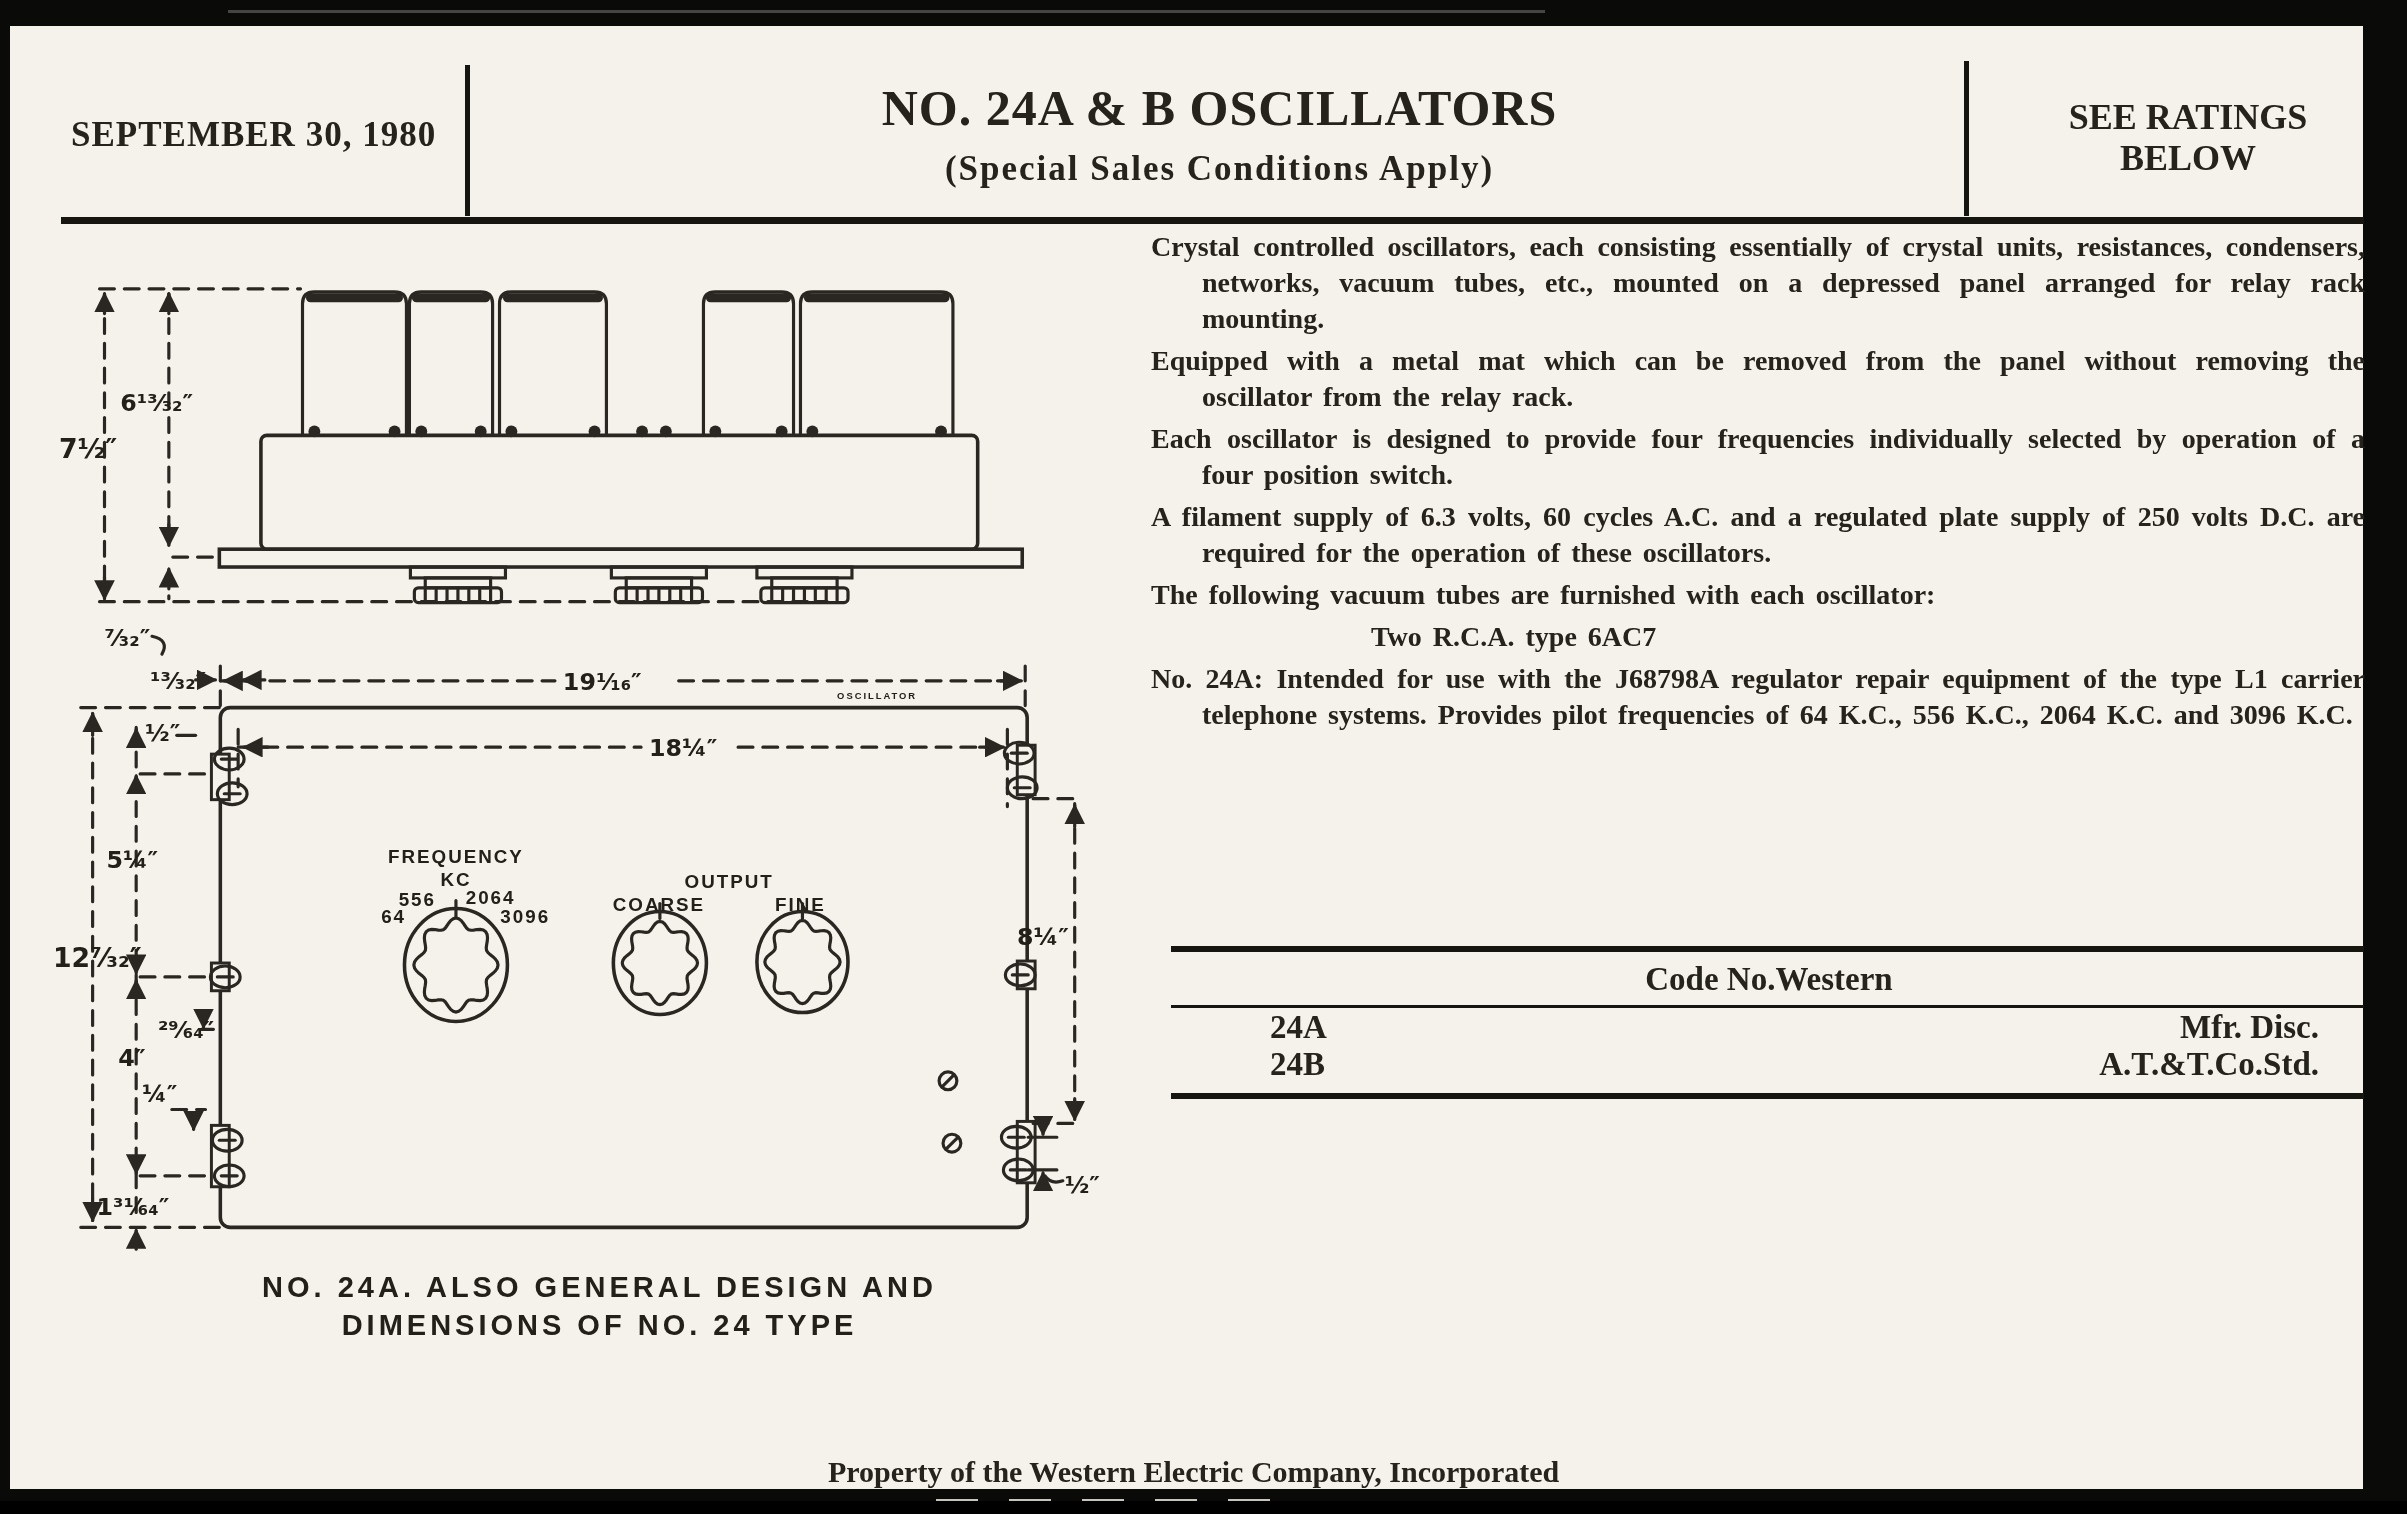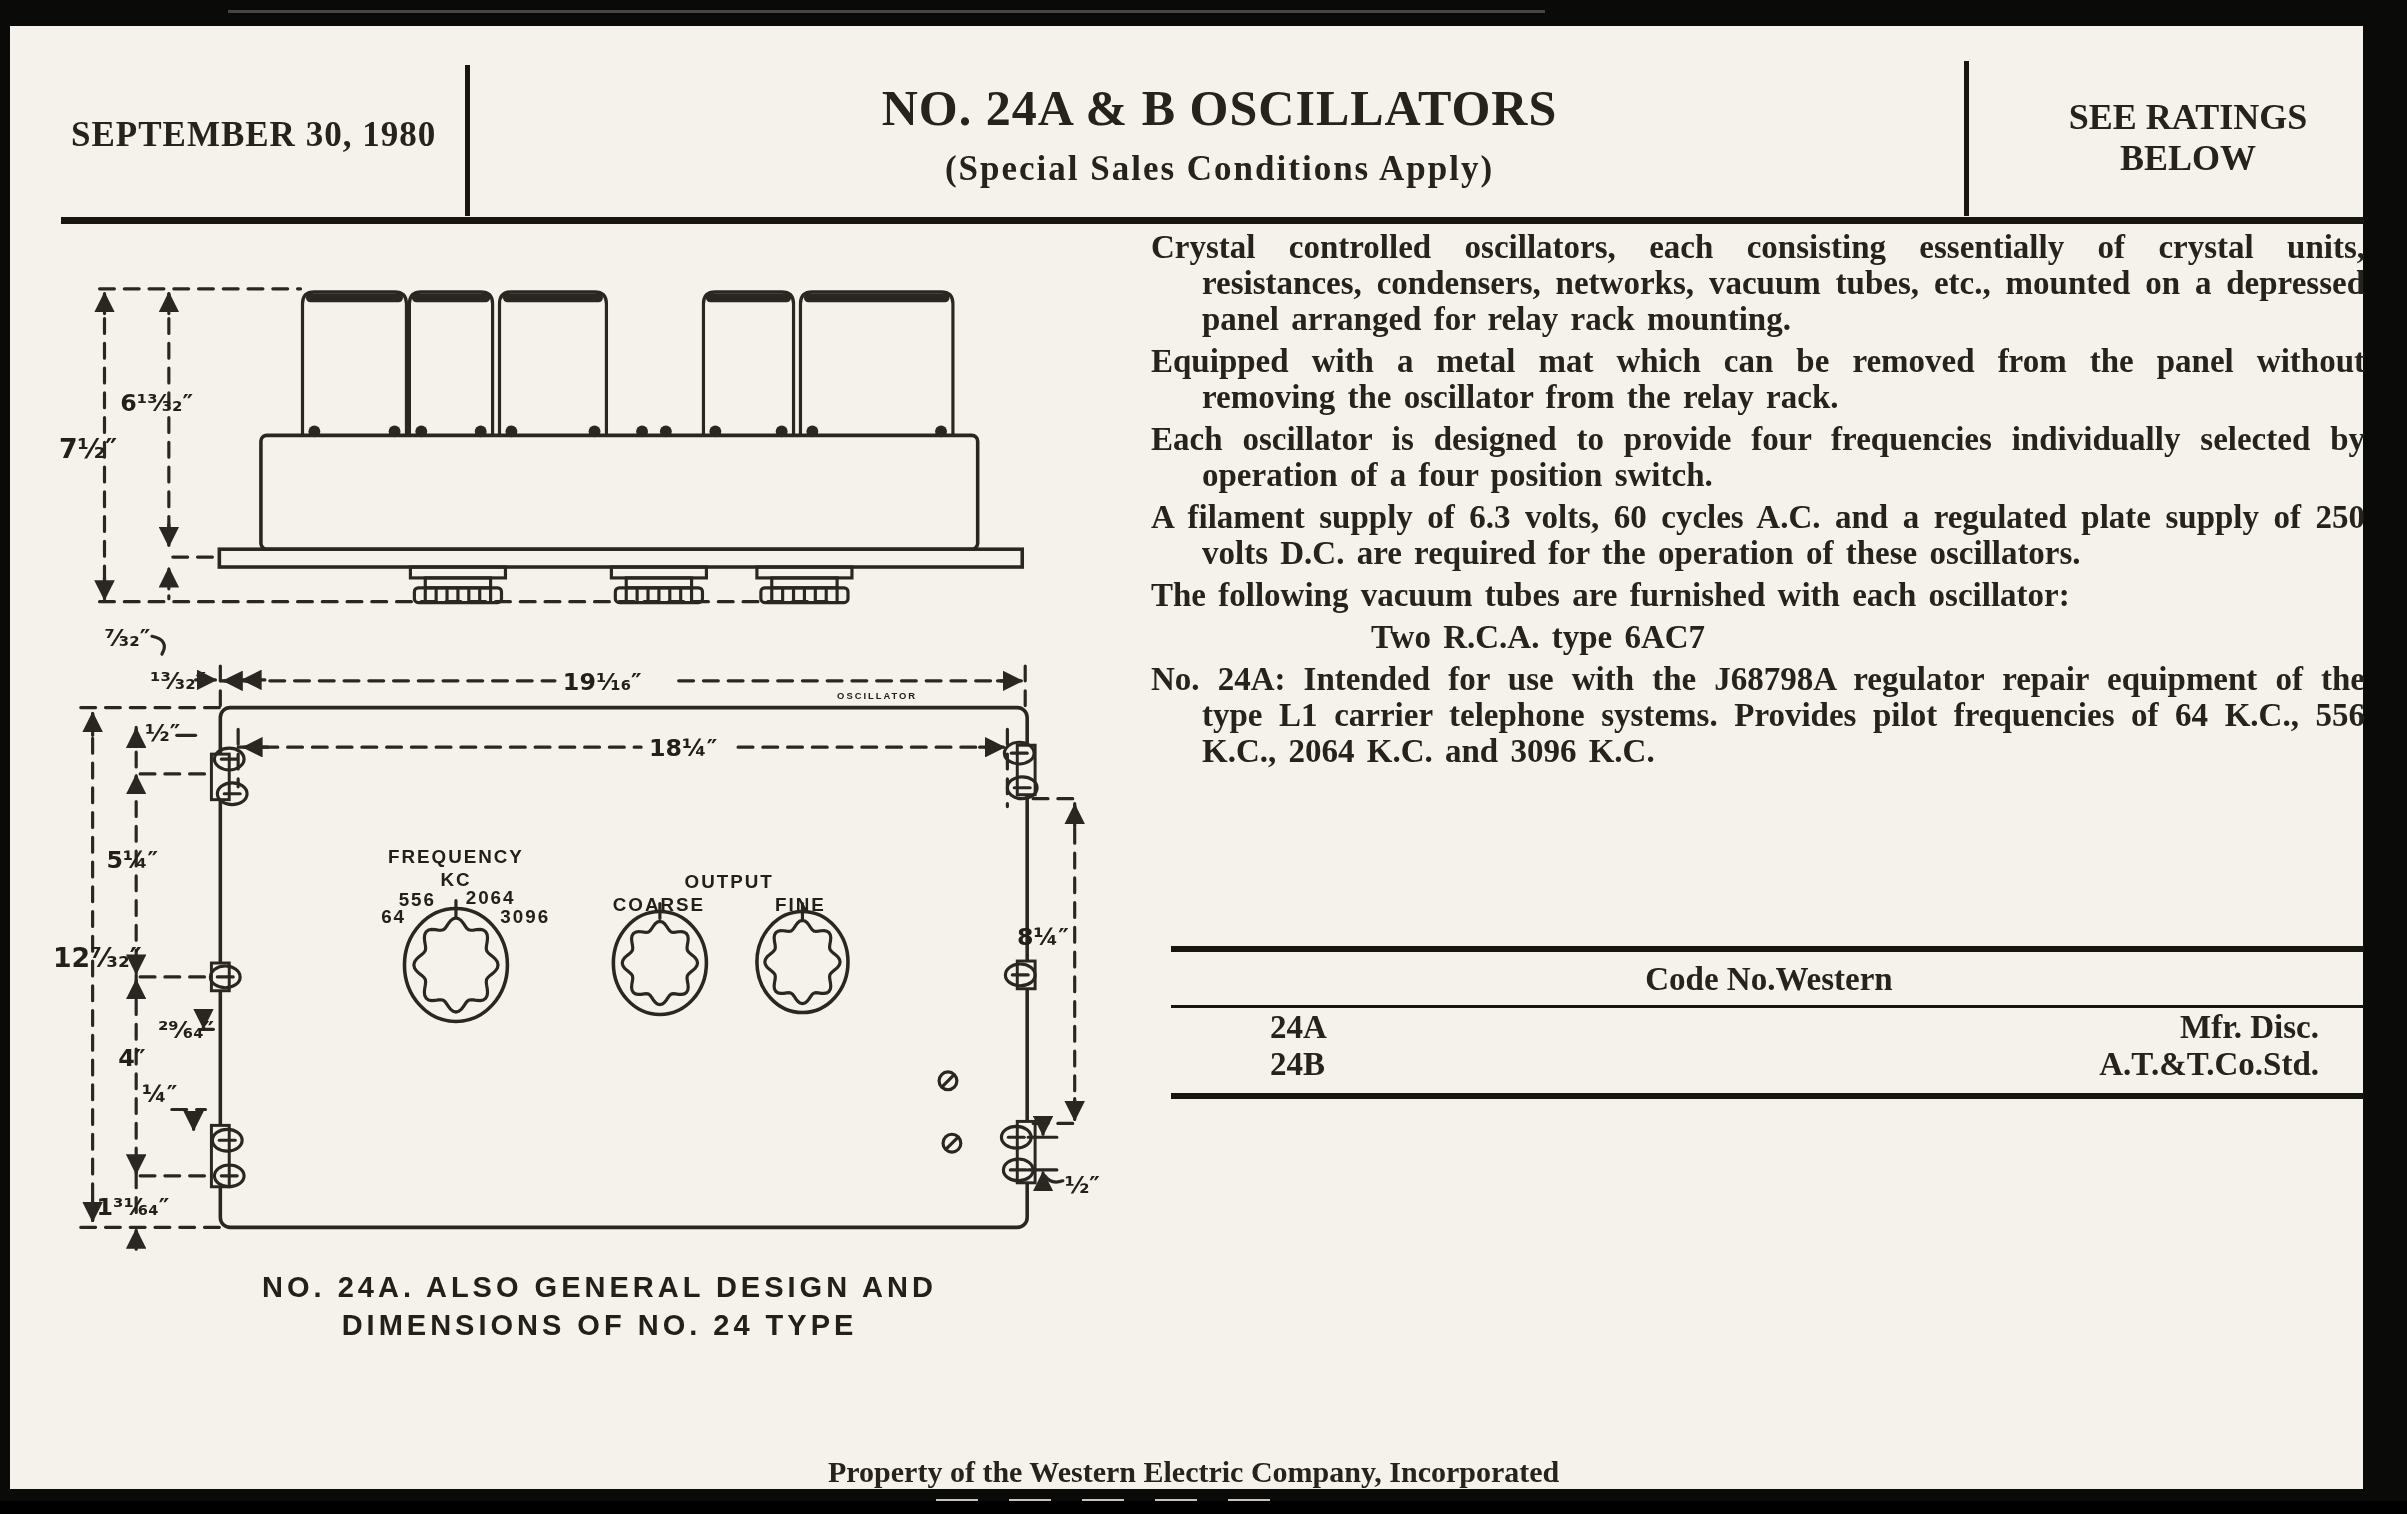--- a/index.html
+++ b/index.html
@@ -12,21 +12,21 @@
   .hdr-date{left:71px;top:115px;font-size:35px;letter-spacing:1px;}
   .vbar{width:5px;background:#17150f;}
   .vbar1{left:465px;top:65px;height:151px;}
   .vbar2{left:1964px;top:61px;height:155px;}
   .hdr-center{left:477px;top:79px;width:1485px;text-align:center;}
   .hdr-title{font-size:50px;letter-spacing:1px;}
   .hdr-sub{font-size:35px;letter-spacing:2px;margin-top:12px;}
   .hdr-ratings{left:2000px;top:97px;width:376px;text-align:center;font-size:36px;line-height:41px;}
   .hrule{left:61px;top:217px;width:2303px;height:7px;background:#17150f;}
   
-  .textcol{left:1151px;top:229px;width:1214px;font-size:33px;line-height:36px;
+  .textcol{left:1151px;top:229px;width:1214px;font-size:28px;line-height:36px;
            text-align:justify;word-spacing:4px;}
   .textcol p{margin:0 0 6px 0;padding-left:51px;text-indent:-51px;}
   .tubelist{padding-left:220px;margin:2px 0 6px 0;text-align:left;}
   
   .rtable{left:1171px;top:946px;width:1193px;font-size:33px;}
   .rt-thick{height:6px;background:#17150f;}
   .rt-thin{height:3px;background:#17150f;}
   .rt-hdr{display:flex;justify-content:center;padding:9px 54px 7px 57px;}
   .rt-row{display:flex;justify-content:space-between;padding:2px 45px 0 99px;line-height:35px;}
   .rt-bot{margin-top:11px;}

